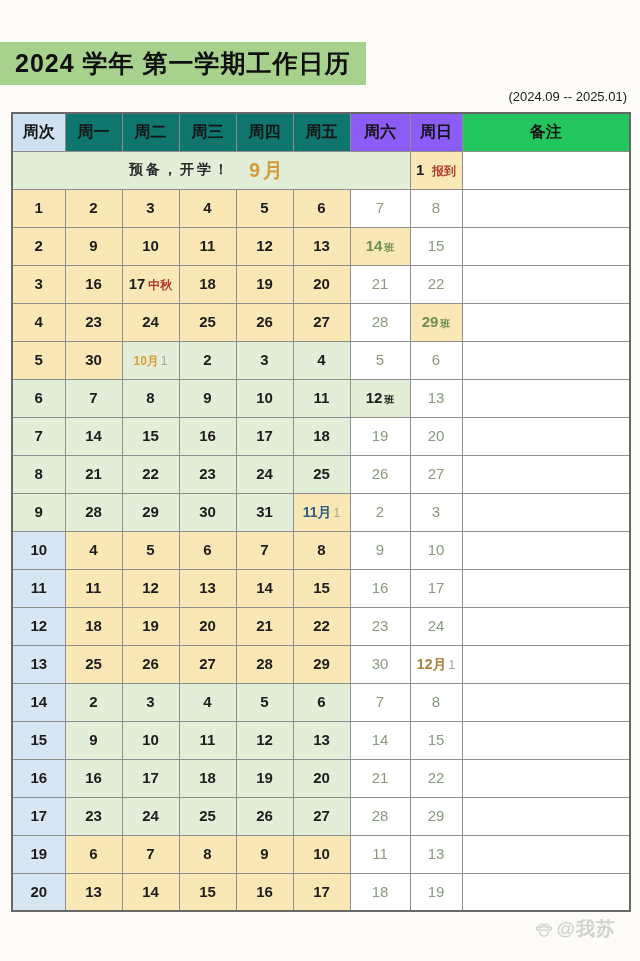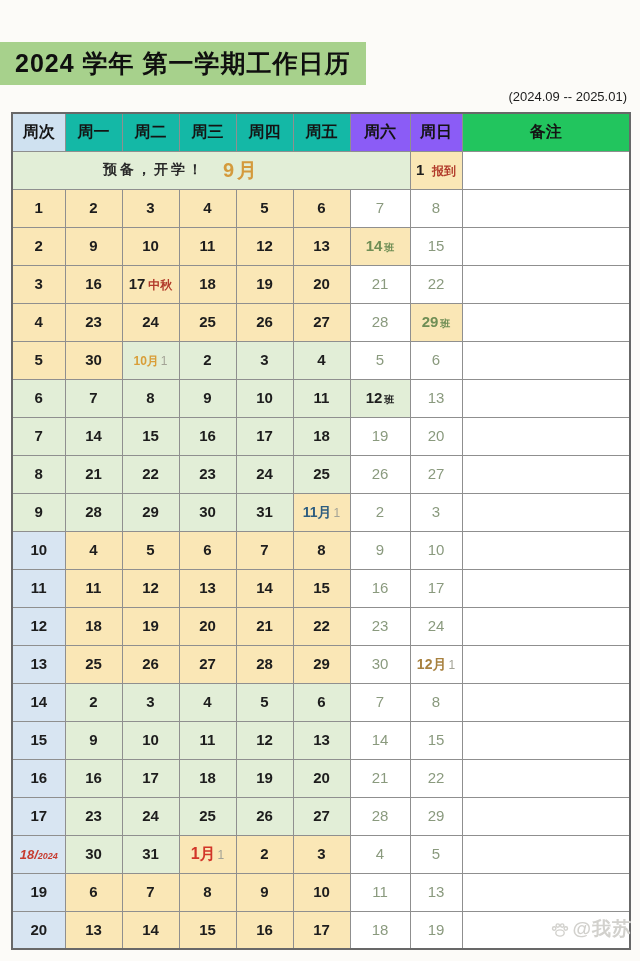--- a/index.html
+++ b/index.html
@@ -11,21 +11,21 @@
          letter-spacing:1px;padding:5px 15px;}
   .subtitle{position:absolute;top:89px;right:13px;font-size:13px;color:#1c1c1c;}
 
   table.cal{position:absolute;left:11px;top:112px;width:618px;border-collapse:collapse;
             table-layout:fixed;border:2px solid #686868;}
   .cal tr{height:38px;}
   .cal th,.cal td{border:1px solid #8f8f8f;text-align:center;vertical-align:middle;padding:0;overflow:hidden;}
   .cal th{font-size:16px;font-weight:700;color:#141414;margin-top:12px;}
 
   .bg-bluehdr{background:#cfe1f0;}
-  .bg-creamhdr{background:#14b8a6;}
+  .bg-creamhdr{background:#0f766e;}
   .bg-greenhdr{background:#8b5cf6;color:#44603a;}
   .bg-pinkhdr{background:#22c55e;}
   .bg-cream{background:#fae7b6;}
   .bg-green{background:#e2eed7;}
   .bg-blue{background:#d8e5f2;}
   .bg-white{background:#ffffff;}
 
   .p-d{color:#1d1d1d;font-weight:700;font-size:15px;}
   .p-w{color:#8a9a7e;font-weight:400;font-size:15px;}
   .p-g{color:#6f8e55;font-weight:700;font-size:15px;}
@@ -35,24 +35,24 @@
   .p-mo{color:#d99e38;font-weight:700;font-size:12px;}
   .p-mb{color:#2d5d80;font-weight:700;font-size:14px;}
   .p-mbr{color:#a8813f;font-weight:700;font-size:14px;}
   .p-mr{color:#d23528;font-weight:700;font-size:16px;}
   .p-dg{color:#a3a396;font-weight:400;font-size:12px;margin-left:2px;}
   .p-rh{color:#c73a2e;font-weight:700;font-style:italic;font-size:13px;}
   .p-rhs{color:#c73a2e;font-weight:700;font-style:italic;font-size:9px;}
 
   td.banner{text-align:left;}
   .banner-inner{display:flex;align-items:center;}
-  .note{margin-left:90px;font-size:14px;font-weight:700;letter-spacing:3px;color:#2a2a2a;}
+  .note{margin-left:116px;font-size:14px;font-weight:700;letter-spacing:3px;color:#2a2a2a;}
   .month{margin-left:18px;font-size:20px;font-weight:700;letter-spacing:3px;color:#d49a3c;}
 
-  .watermark{position:absolute;right:8px;bottom:19px;display:flex;align-items:center;gap:3px;
+  .watermark{position:absolute;right:24px;bottom:19px;display:flex;align-items:center;gap:3px;
              color:#d2d1cd;font-size:19px;font-weight:700;letter-spacing:1px;
              text-shadow:0 0 1px #ffffff;}
 </style>
 </head>
 <body>
 
 <div class="canvas">
 
   <div class="title-wrap">
     <span class="title">2024 学年 第一学期工作日历</span>
@@ -280,31 +280,20 @@
           <td class="bg-green"><span class="p-d">23</span></td>
           <td class="bg-green"><span class="p-d">24</span></td>
           <td class="bg-green"><span class="p-d">25</span></td>
           <td class="bg-green"><span class="p-d">26</span></td>
           <td class="bg-green"><span class="p-d">27</span></td>
           <td class="bg-white"><span class="p-w">28</span></td>
           <td class="bg-white"><span class="p-w">29</span></td>
           <td class="bg-white"></td>
         </tr>
         <tr>
-          <td class="bg-blue"><span class="p-rh">18/</span><span class="p-rhs">2024</span></td>
-          <td class="bg-green"><span class="p-d">30</span></td>
-          <td class="bg-green"><span class="p-d">31</span></td>
-          <td class="bg-cream"><span class="p-mr">1月</span><span class="p-dg">1</span></td>
-          <td class="bg-cream"><span class="p-d">2</span></td>
-          <td class="bg-cream"><span class="p-d">3</span></td>
-          <td class="bg-white"><span class="p-w">4</span></td>
-          <td class="bg-white"><span class="p-w">5</span></td>
-          <td class="bg-white"></td>
-        </tr>
-        <tr>
           <td class="bg-blue"><span class="p-d">19</span></td>
           <td class="bg-cream"><span class="p-d">6</span></td>
           <td class="bg-cream"><span class="p-d">7</span></td>
           <td class="bg-cream"><span class="p-d">8</span></td>
           <td class="bg-cream"><span class="p-d">9</span></td>
           <td class="bg-cream"><span class="p-d">10</span></td>
           <td class="bg-white"><span class="p-w">11</span></td>
           <td class="bg-white"><span class="p-w">13</span></td>
           <td class="bg-white"></td>
         </tr>

